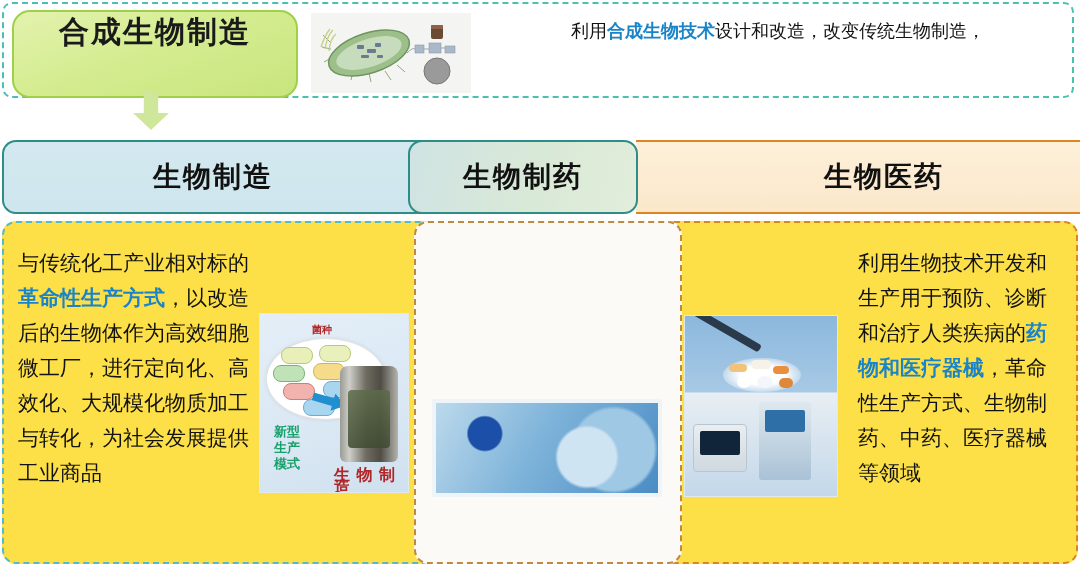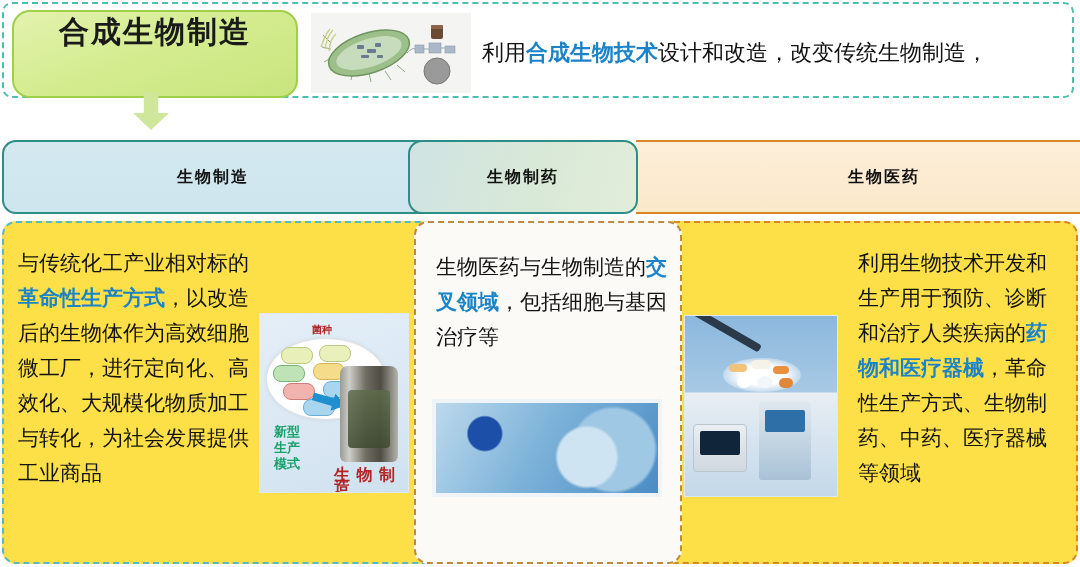--- a/index.html
+++ b/index.html
@@ -34,31 +34,31 @@
     background:#cfe79b;
     clip-path:polygon(30% 0%,70% 0%,70% 55%,100% 55%,50% 100%,0% 55%,30% 55%);
   }
 
   .header-illus{
     position:absolute;left:307px;top:9px;width:160px;height:80px;
     background:#f3f4f1;overflow:hidden;
   }
   .header-text{
     position:absolute;left:478px;top:9px;width:592px;height:80px;
-    display:flex;flex-direction:column;justify-content:center;
-    font-size:22px;color:#121212;line-height:36px;
+    display:flex;flex-direction:row;justify-content:center;
+    font-size:18px;color:#121212;line-height:36px;
   }
   .hl-blue{color:#1b84c8;font-weight:bold;}
 
   
   .tabs{position:absolute;left:0;top:140px;width:1080px;height:74px;}
   .tab{
     position:absolute;top:0;height:74px;box-sizing:border-box;
     display:flex;align-items:center;justify-content:center;
-    font-size:16px;font-weight:bold;color:#111;letter-spacing:2px;
+    font-size:28px;font-weight:bold;color:#111;letter-spacing:2px;
   }
   .tab-left{
     left:2px;width:420px;
     background:linear-gradient(180deg,#d3e8ef 0%,#cfe6ee 100%);
     border:2px solid #2e8d86;
     border-radius:14px 0 0 14px;border-right:none;
   }
   .tab-mid{
     left:408px;width:230px;z-index:3;
     background:linear-gradient(105deg,#cfe3e3 0%,#d9e9d7 55%,#e2eddb 100%);
@@ -273,21 +273,18 @@
         <div class="machine-panel"></div>
       </div>
     </div>
 
     <div class="ptext ptext-right">
       <span>利用生物技术开发和生产用于预防、诊断和治疗人类疾病的</span><span class="hl-blue">药物和医疗器械</span><span>，革命性生产方式、生物制药、中药、医疗器械等领域</span>
     </div>
   </div>
 
   <div class="panel panel-mid">
-    <div class="ptext ptext-mid">
-      <span>生物医药与生物制造的</span><span class="hl-blue">交叉领域</span><span>，包括细胞与基因治疗等</span>
-    </div>
     <div class="img-mid">
       <div class="img-mid-inner"></div>
     </div>
   </div>
 
 </div>
 
 </body></html>

